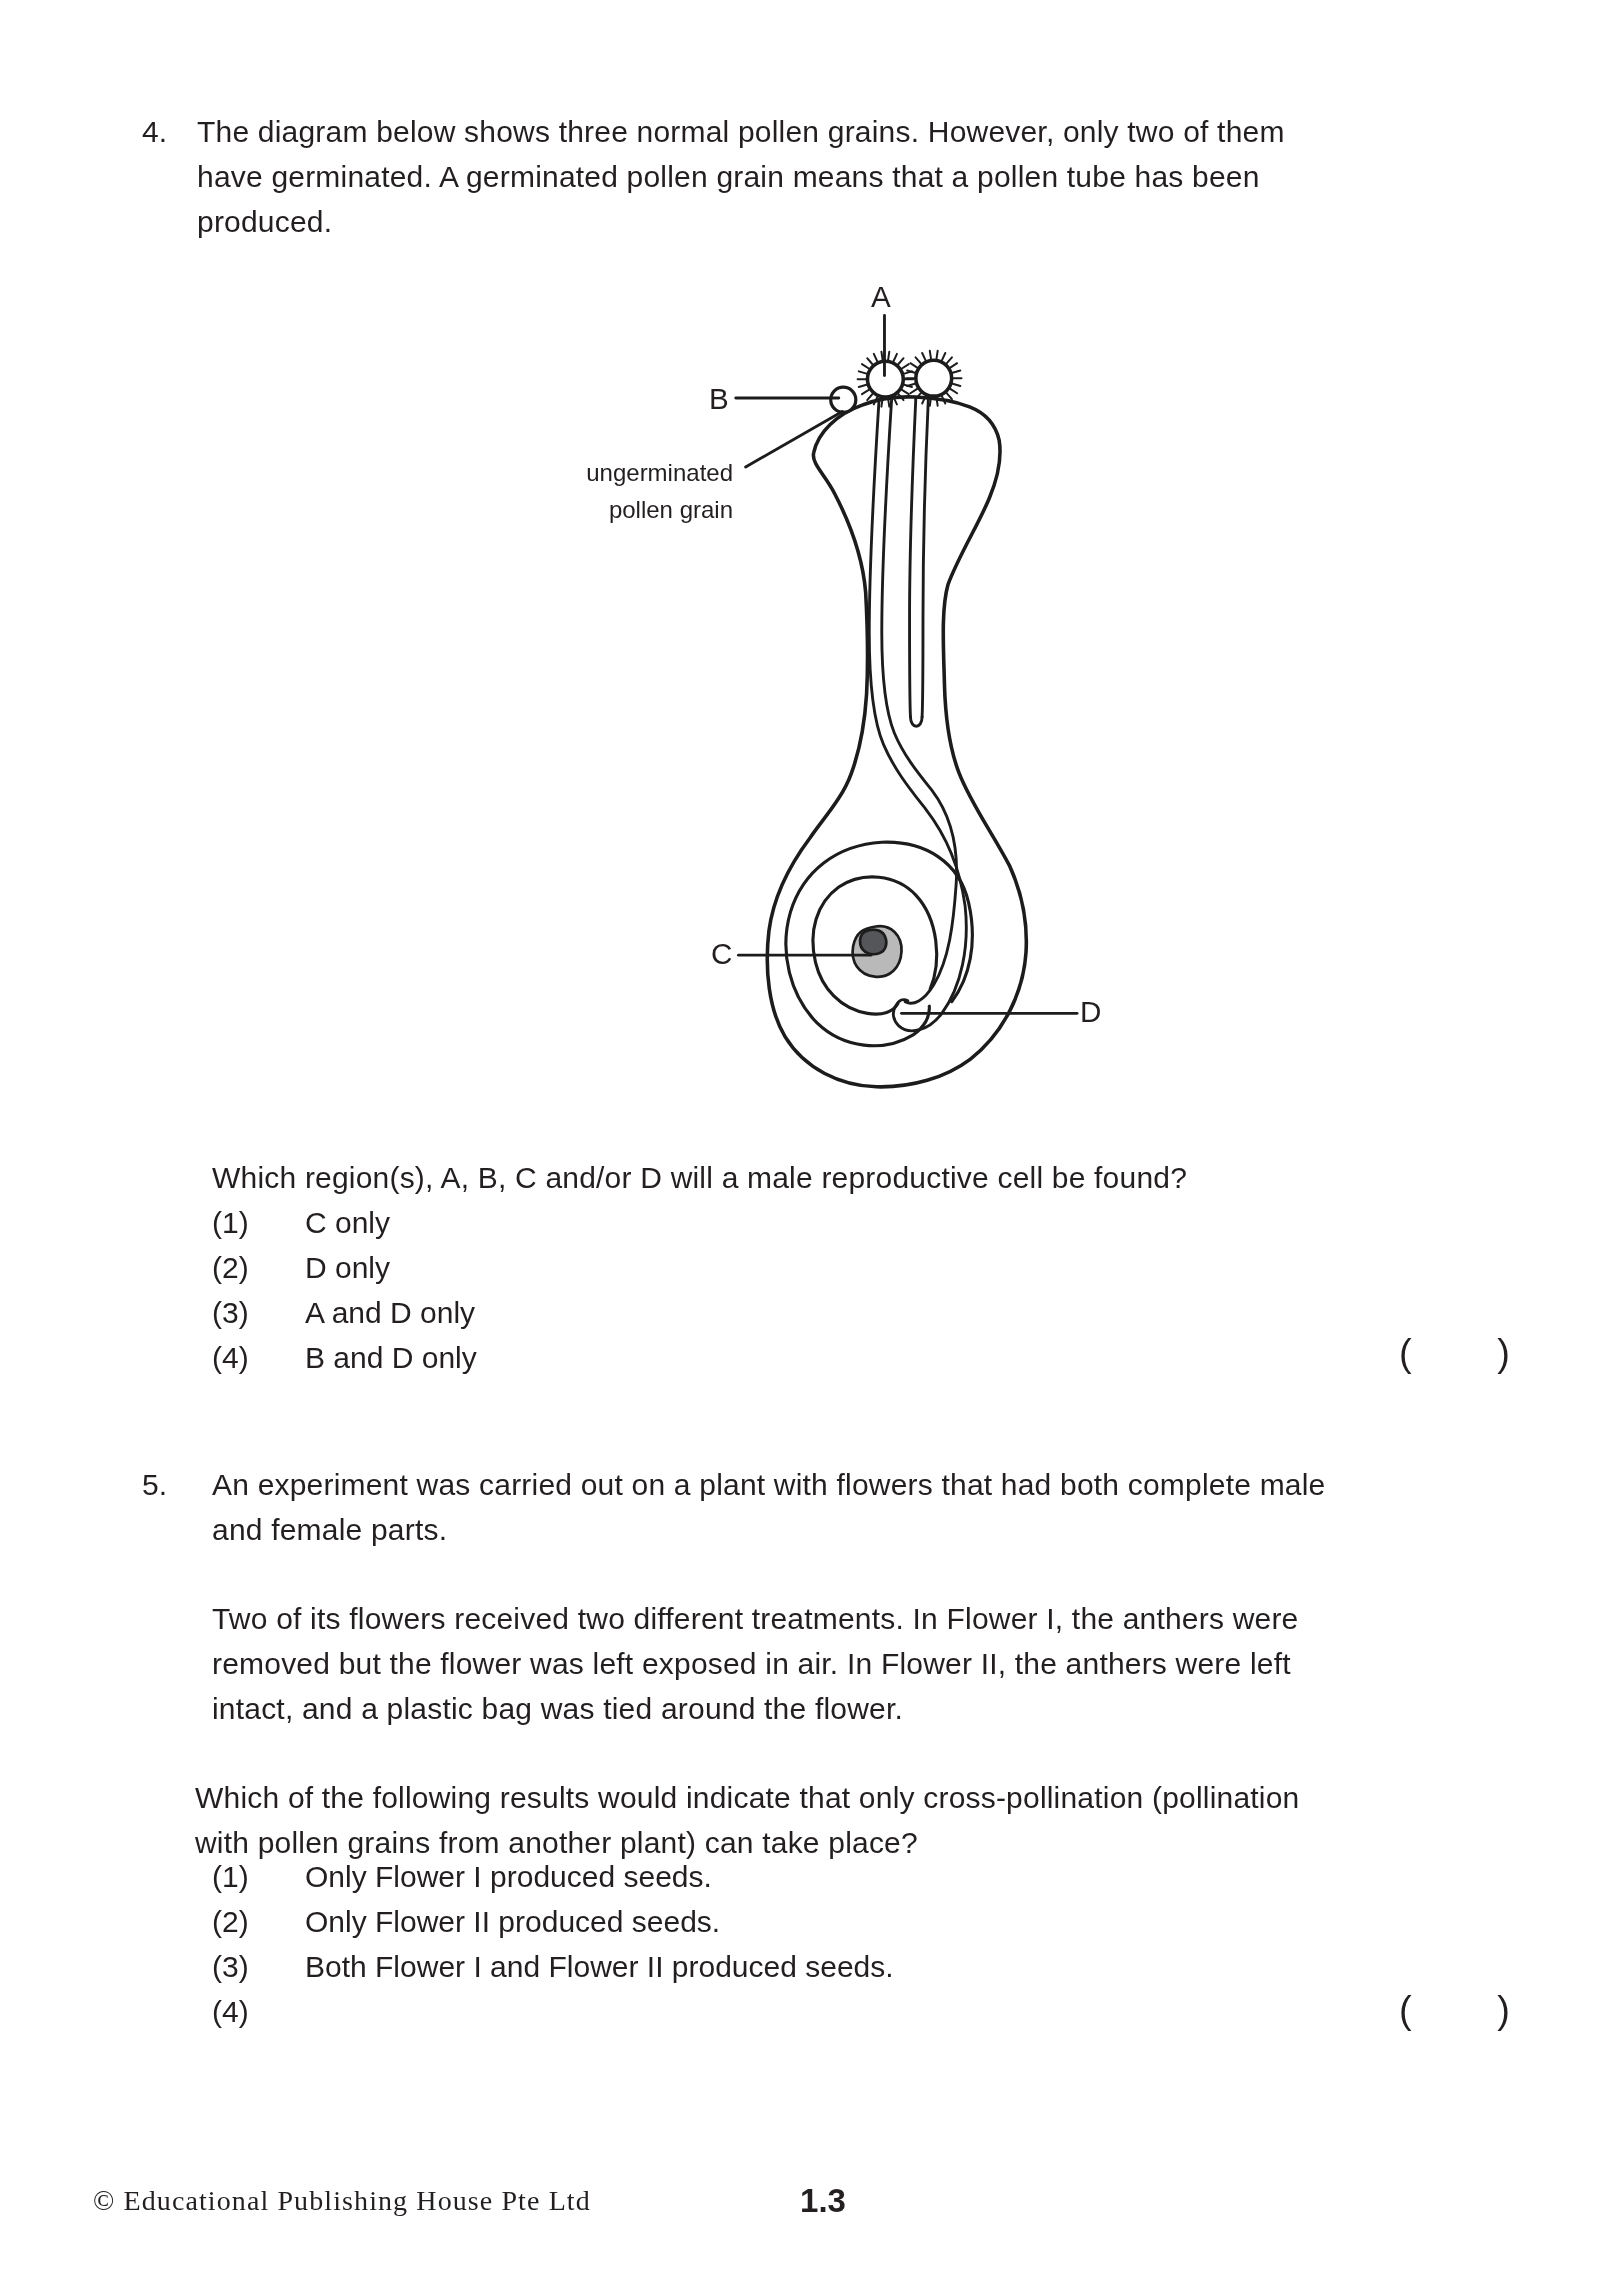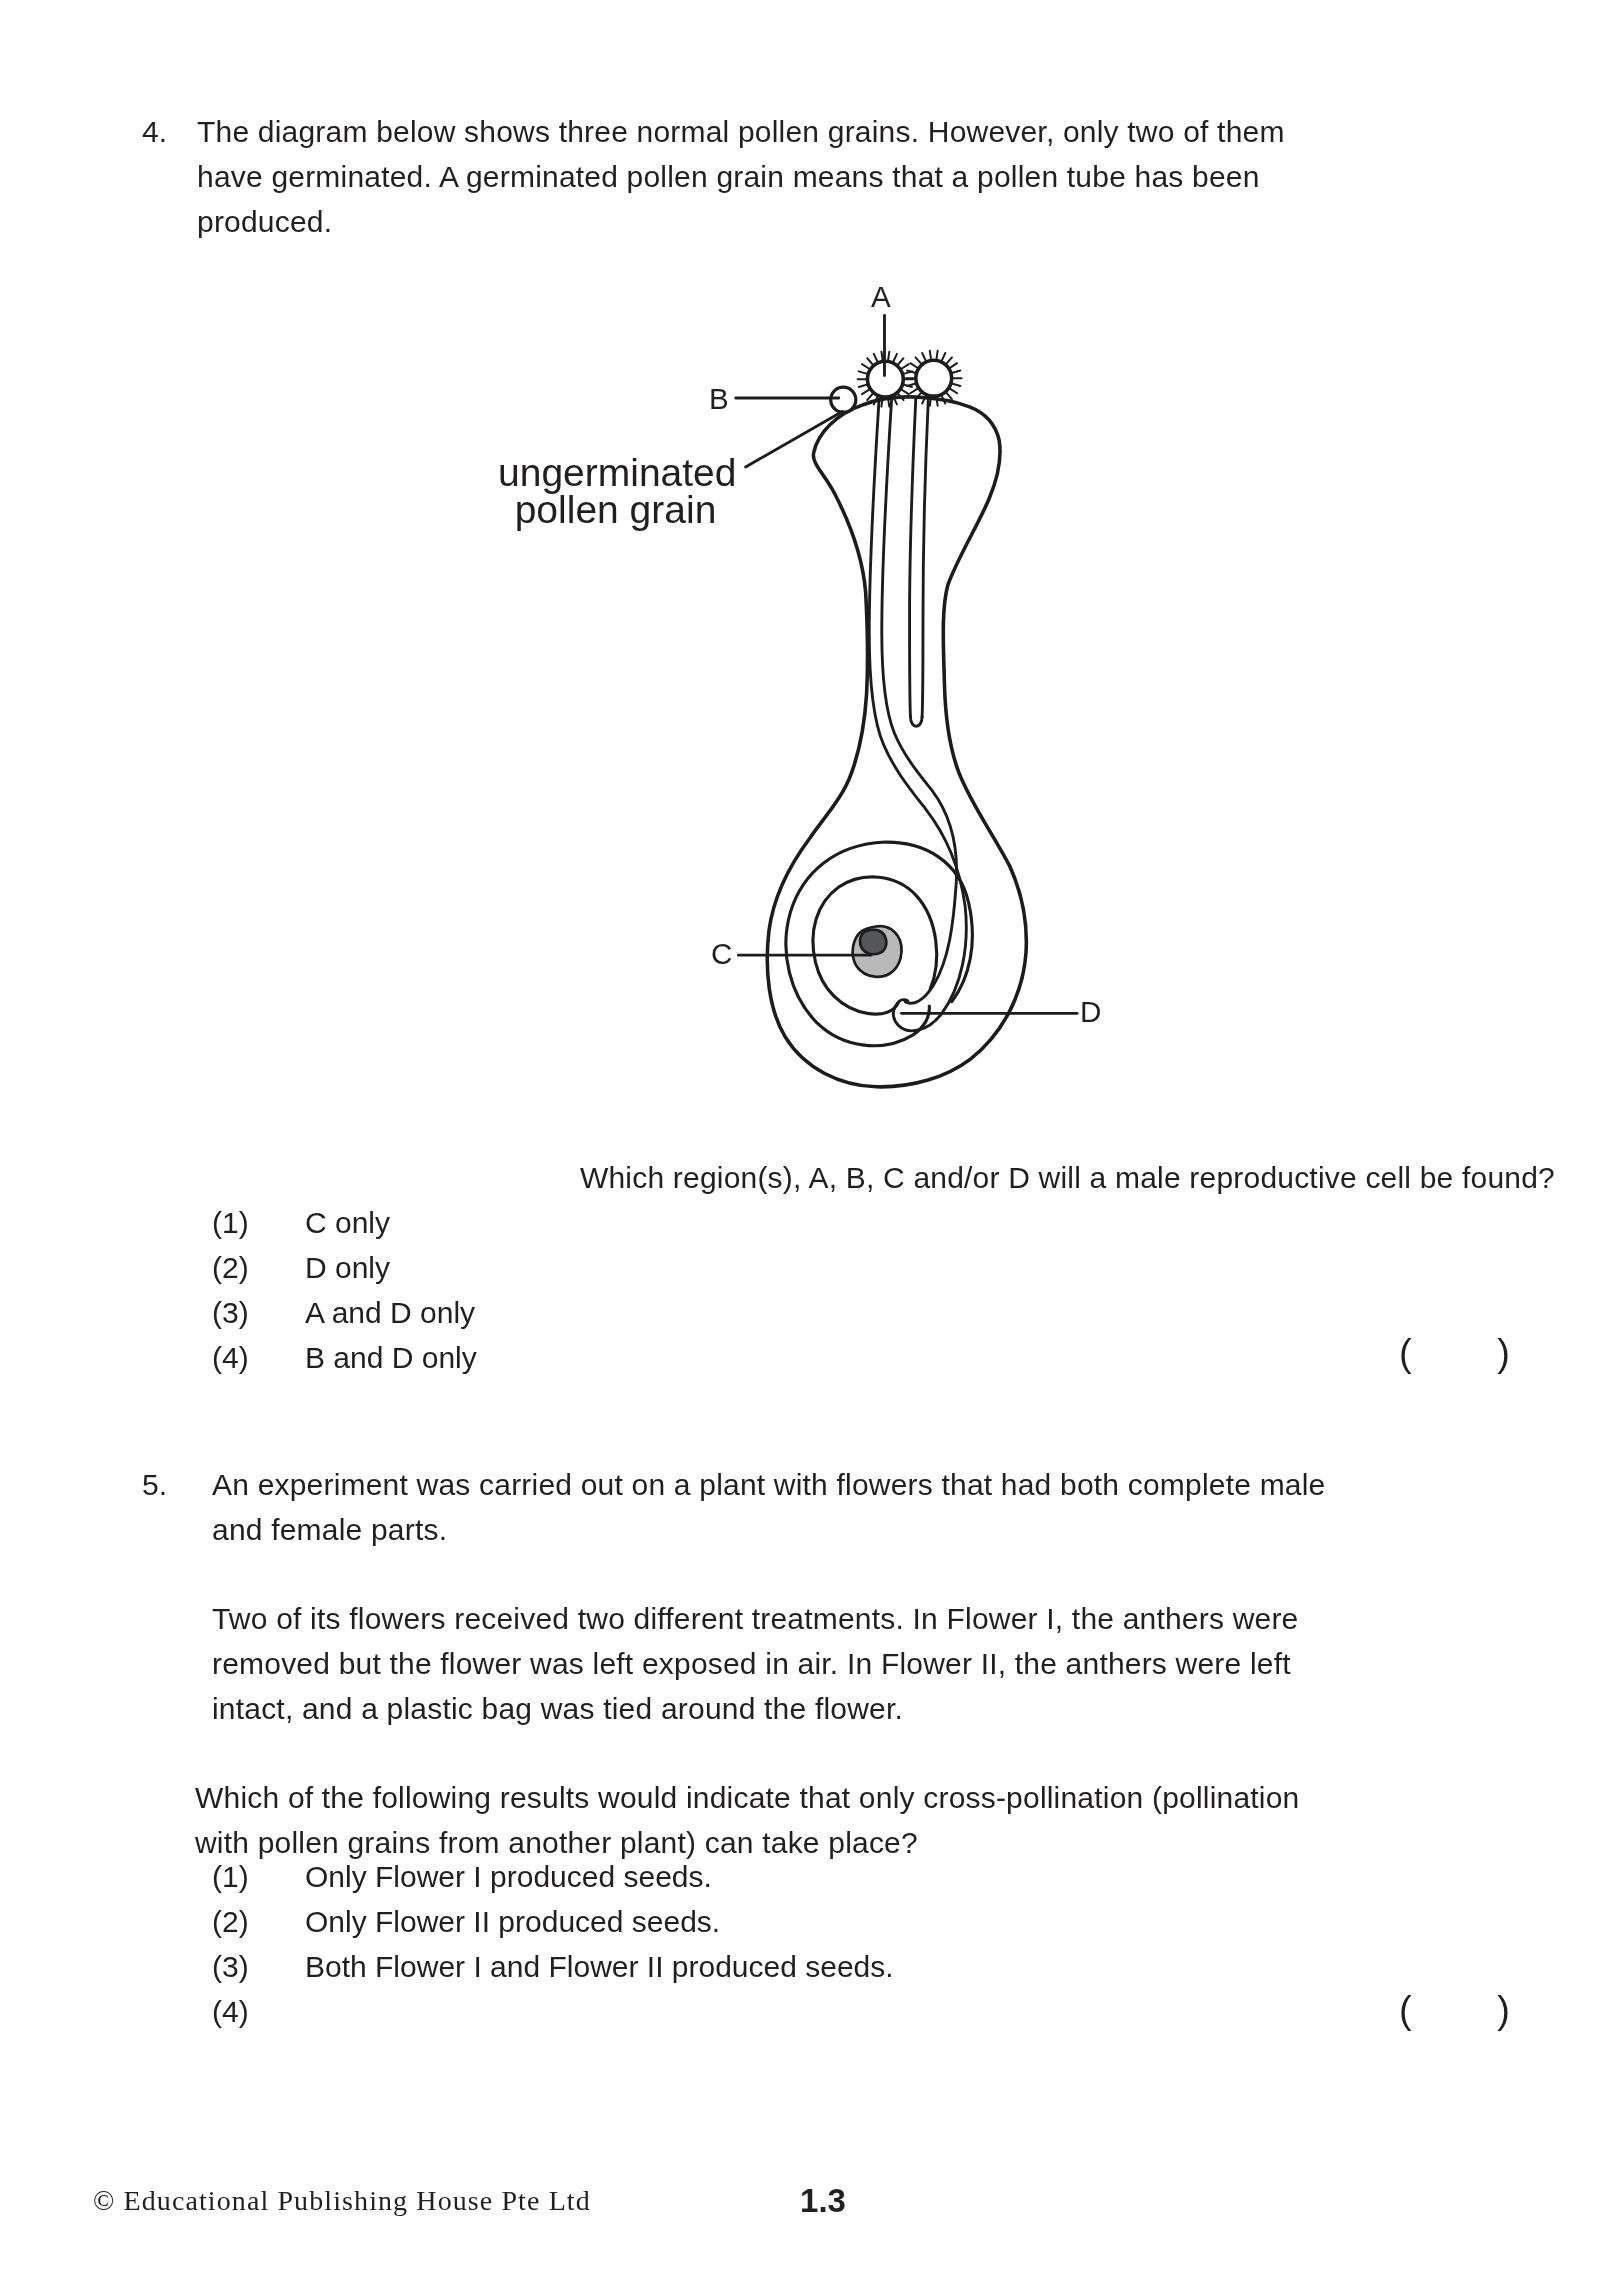--- a/index.html
+++ b/index.html
@@ -49,22 +49,22 @@
     align-items:center;
     font-size:38px;
     font-weight:400;
   }
   .dlabel{
     font-size:29.6px;
     line-height:29.6px;
   }
   .annotation{
     width:235px;
-    text-align:center;
-    font-size:39px;
+    text-align:right;
+    font-size:24px;
     line-height:37px;
     white-space:pre-line;
   }
   .diagram-svg{
     position:absolute;
     left:493px;
     top:260px;
     width:645px;
     height:851px;
   }
@@ -235,21 +235,21 @@
     </g>
   </svg>
 
   <div class="abs dlabel" style="left:871px;top:282px;">A</div>
   <div class="abs dlabel" style="left:709px;top:384px;">B</div>
   <div class="abs dlabel" style="left:711px;top:939px;">C</div>
   <div class="abs dlabel" style="left:1080px;top:997px;">D</div>
   <div class="abs annotation" style="left:498px;top:454px;">ungerminated
 pollen grain</div>
 
-  <div class="abs line-block" style="left:212px;top:1155px;width:1343px;text-align:right;">Which region(s), A, B, C and/or D will a male reproductive cell be found?</div>
+  <div class="abs line-block" style="left:212px;top:1155px;width:1343px;">Which region(s), A, B, C and/or D will a male reproductive cell be found?</div>
 
   <div class="abs" style="left:212px;top:1200px;">
     <div class="opt-row">
       <span class="opt-marker">(1)</span>
       <span>C only</span>
     </div>
     <div class="opt-row">
       <span class="opt-marker">(2)</span>
       <span>D only</span>
     </div>

